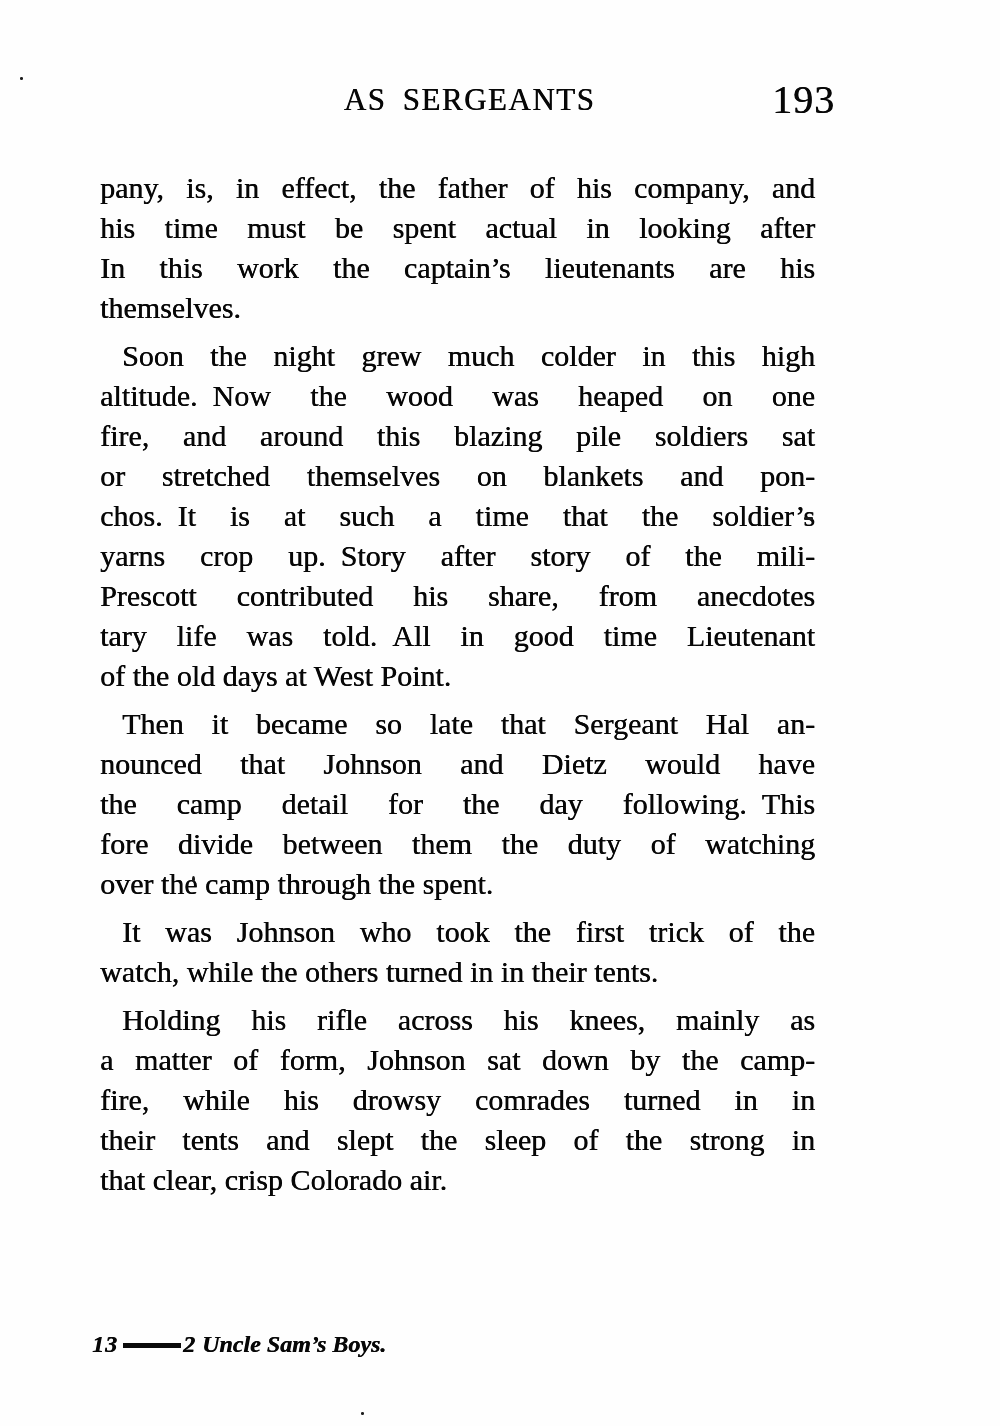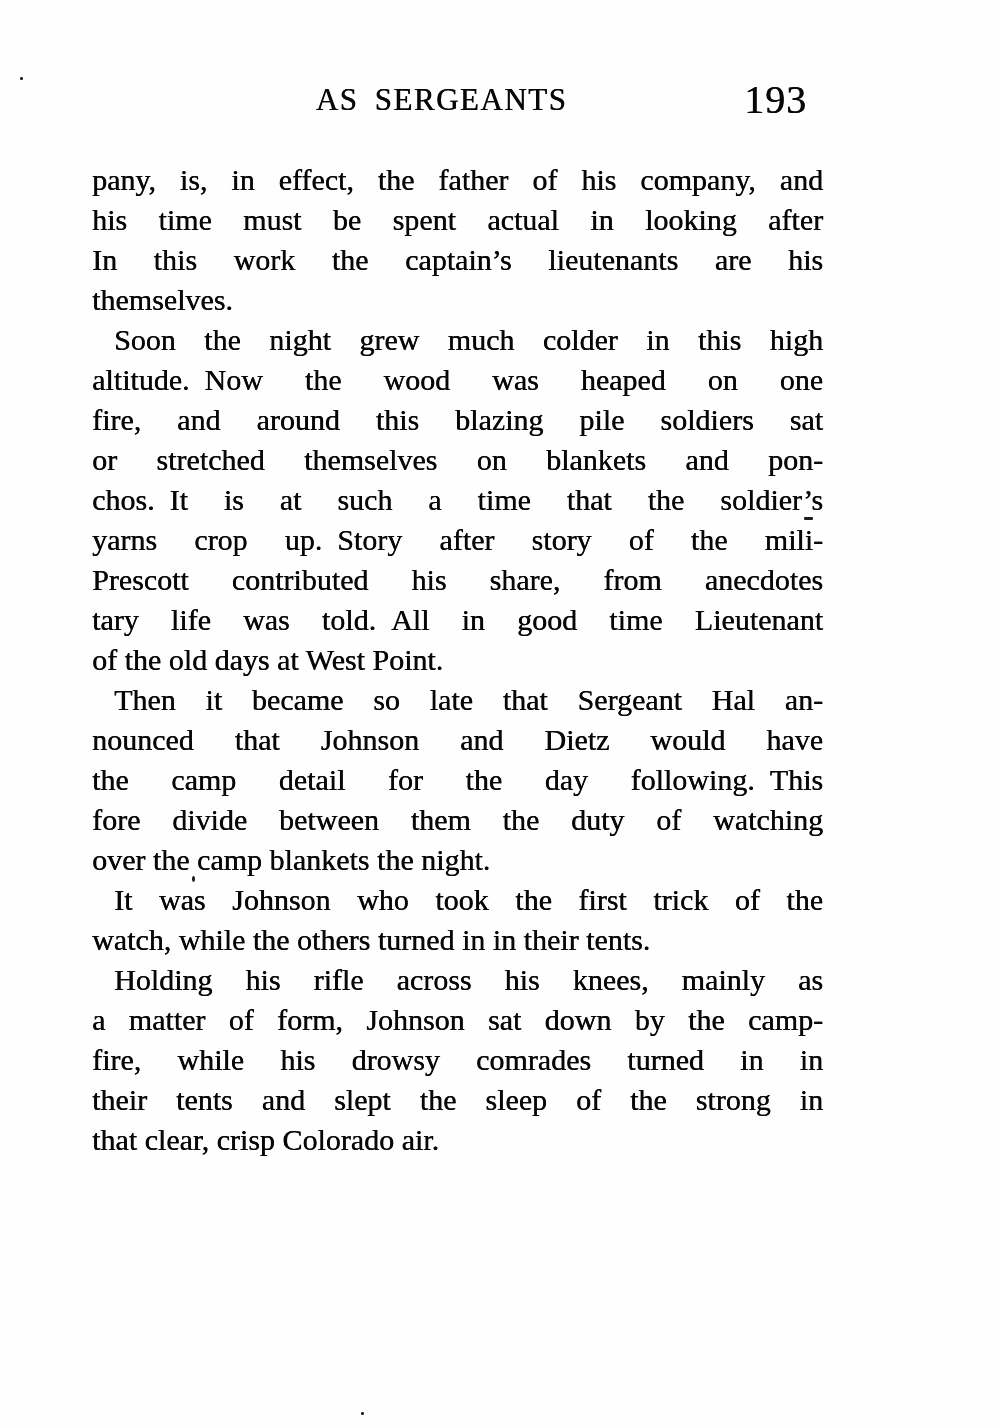--- a/index.html
+++ b/index.html
@@ -12,21 +12,21 @@
     width: 1000px;
     height: 1426px;
     background: #fefefe;
     overflow: hidden;
     font-family: "Liberation Serif", "DejaVu Serif", serif;
     color: #070707;
   }
   
   .running-head {
     position: absolute;
-    left: 76px;
+    left: 104px;
     top: 80px;
     width: 731px;
     height: 40px;
     line-height: 40px;
   }
   .running-head .head-title {
     display: block;
     margin: 0;
     text-align: center;
     font-size: 31px;
@@ -46,21 +46,21 @@
   
   .text-block {
     position: absolute;
     left: 92px;
     top: 160px;
     width: 731px;
     font-size: 30px;
     line-height: 40px;
     text-shadow: 0.4px 0 0 currentColor;
   }
-  .paragraph { margin: 0; }
+  .paragraph { margin: 8px; }
   .line {
     text-align: justify;
     text-align-last: justify;
     white-space: normal;
   }
   .line.indent { padding-left: 22px; }
   .line.last { text-align-last: left; }
   
   .footer-signature {
     position: absolute;
@@ -117,34 +117,40 @@
         <div class="line">yarns crop up. Story after story of the mili-</div>
         <div class="line">Prescott contributed his share, from anecdotes</div>
         <div class="line">tary life was told. All in good time Lieutenant</div>
         <div class="line last">of the old days at West Point.</div>
       </div>
       <div class="paragraph">
         <div class="line indent">Then it became so late that Sergeant Hal an-</div>
         <div class="line">nounced that Johnson and Dietz would have</div>
         <div class="line">the camp detail for the day following. This</div>
         <div class="line">fore divide between them the duty of watching</div>
-        <div class="line last">over the camp blankets the night.</div>
+        <div class="line last">over the camp through the spent.</div>
       </div>
       <div class="paragraph">
         <div class="line indent">It was Johnson who took the first trick of the</div>
         <div class="line last">watch, while the others turned in in their tents.</div>
       </div>
       <div class="paragraph">
         <div class="line indent">Holding his rifle across his knees, mainly as</div>
         <div class="line">a matter of form, Johnson sat down by the camp-</div>
         <div class="line">fire, while his drowsy comrades turned in in</div>
         <div class="line">their tents and slept the sleep of the strong in</div>
         <div class="line last">that clear, crisp Colorado air.</div>
       </div>
     </div>
 
+  <div class="footer-signature">
+    <span class="sig-number">13</span>
+    <span class="signature-rule"></span>
+    <span class="volume-number">2</span>
+    <span class="series-title">Uncle Sam’s Boys.</span>
+  </div>
 
   <div class="speck" style="left:20px; top:77px; width:3px; height:3px;"></div>
   <div class="speck" style="left:192px; top:876px; width:3px; height:6px;"></div>
   <div class="speck" style="left:804px; top:517px; width:9px; height:3px; border-radius:1px;"></div>
   <div class="speck" style="left:361px; top:1412px; width:3px; height:3px;"></div>
 
 </div>
 
 </body></html>

